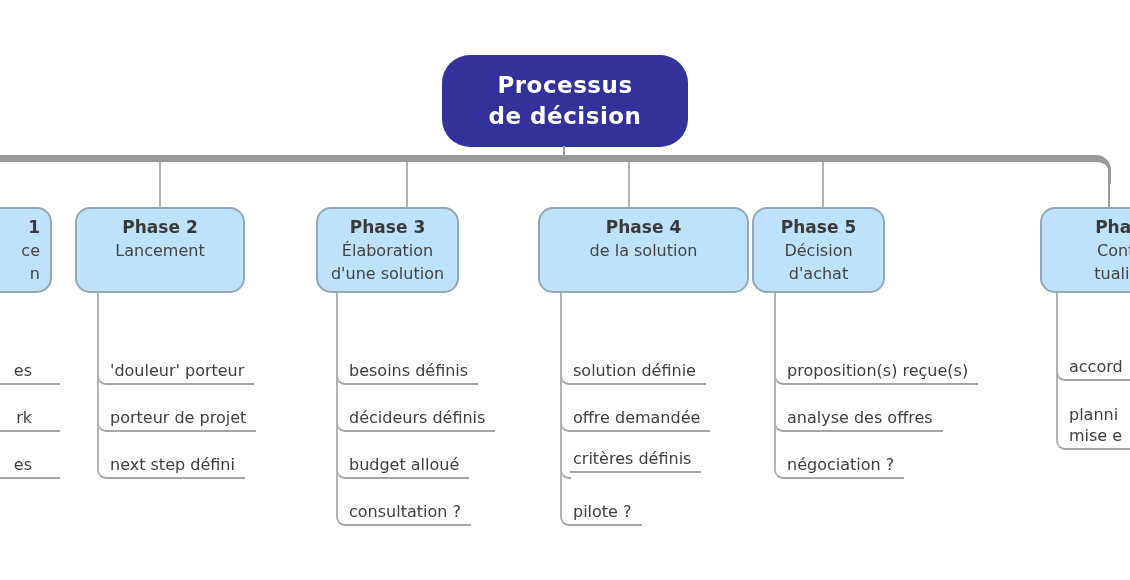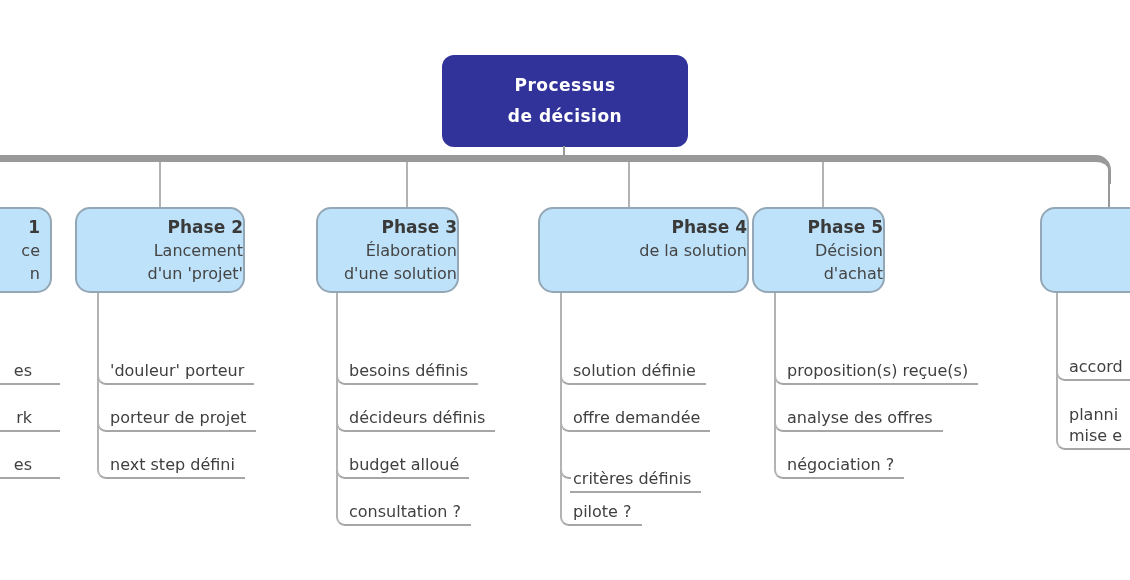--- a/index.html
+++ b/index.html
@@ -4,38 +4,38 @@
 <style>
   html,body{margin:0;padding:0;background:#fff;}
   .canvas{
     position:relative;width:1130px;height:580px;background:#ffffff;
     overflow:hidden;font-family:"DejaVu Sans","Liberation Sans",sans-serif;
   }
   
   .root-node{
     position:absolute;left:442px;top:55px;width:246px;height:92px;
     box-sizing:border-box;background:var(--root_fill,#32329B);
-    border-radius:12px;color:var(--root_text,#fff);
-    font-weight:bold;font-size:17px;line-height:31px;text-align:center;
+    border-radius:28px;color:var(--root_text,#fff);
+    font-weight:bold;font-size:23px;line-height:31px;text-align:center;
     padding-top:15px;letter-spacing:0.5px;
   }
   
   .bar{position:absolute;left:0;top:155px;width:1092px;height:7px;background:var(--bar,#999);}
   .bar-corner{
     position:absolute;left:1085px;top:155px;width:26px;height:29px;box-sizing:border-box;
     border-top:7px solid var(--bar,#999);border-right:3px solid var(--bar,#999);
     border-top-right-radius:15px;
   }
   .vstem{position:absolute;width:2px;background:var(--line,#B3B3B3);}
   .vstem.dark{background:var(--bar,#999);}
   
   .node{
     position:absolute;top:207px;height:86px;box-sizing:border-box;
     background:var(--node_fill,#BEE2F9);border:2px solid var(--node_border,#93A7B6);
-    border-radius:15px;text-align:right;font-size:16px;line-height:23px;
+    border-radius:15px;text-align:center;font-size:16px;line-height:23px;
     color:var(--node_text,#444);padding-top:7px;
   }
   .node .t{font-weight:bold;font-size:17px;color:#3A3A3A;}
   .node.cutL{text-align:right;padding-right:10px;}
   
   .item{
     position:absolute;white-space:nowrap;font-size:16px;line-height:21px;
     color:var(--item_text,#3F3F3F);
     border-bottom:2px solid var(--underline,#A6A6A6);
     padding:0 10px 2px 3px;
@@ -74,21 +74,20 @@
     <div>ce</div>
     <div>n</div>
   </div>
   <div class="item cutL" style="top:360px">es</div>
   <div class="item cutL" style="top:407px">rk</div>
   <div class="item cutL" style="top:454px">es</div>
 
   <div class="node" style="left:75px;width:170px">
     <div class="t">Phase 2</div>
     <div>Lancement</div>
-    <div>d'un 'projet'</div>
   </div>
   <div class="vstem" style="left:97px;top:293px;height:171px"></div>
   <div class="elbow" style="left:97px;top:366px"></div>
   <div class="elbow" style="left:97px;top:413px"></div>
   <div class="elbow" style="left:97px;top:460px"></div>
   <div class="item" style="left:107px;top:360px">'douleur' porteur</div>
   <div class="item" style="left:107px;top:407px">porteur de projet</div>
   <div class="item" style="left:107px;top:454px">next step défini</div>
 
   <div class="node" style="left:316px;width:143px">
@@ -110,21 +109,21 @@
     <div class="t">Phase 4</div>
     <div>de la solution</div>
   </div>
   <div class="vstem" style="left:560px;top:293px;height:218px"></div>
   <div class="elbow" style="left:560px;top:366px"></div>
   <div class="elbow" style="left:560px;top:413px"></div>
   <div class="elbow" style="left:560px;top:460px"></div>
   <div class="elbow" style="left:560px;top:507px"></div>
   <div class="item" style="left:570px;top:360px">solution définie</div>
   <div class="item" style="left:570px;top:407px">offre demandée</div>
-  <div class="item" style="left:570px;top:468px">critères définis</div>
+  <div class="item" style="left:570px;top:448px">critères définis</div>
   <div class="item" style="left:570px;top:501px">pilote ?</div>
 
   <div class="node" style="left:752px;width:133px">
     <div class="t">Phase 5</div>
     <div>Décision</div>
     <div>d'achat</div>
   </div>
   <div class="vstem" style="left:774px;top:293px;height:171px"></div>
   <div class="elbow" style="left:774px;top:366px"></div>
   <div class="elbow" style="left:774px;top:413px"></div>

